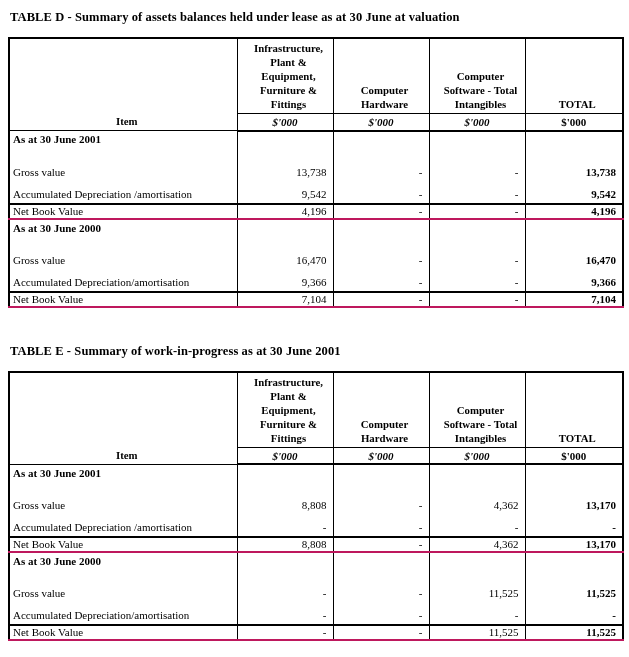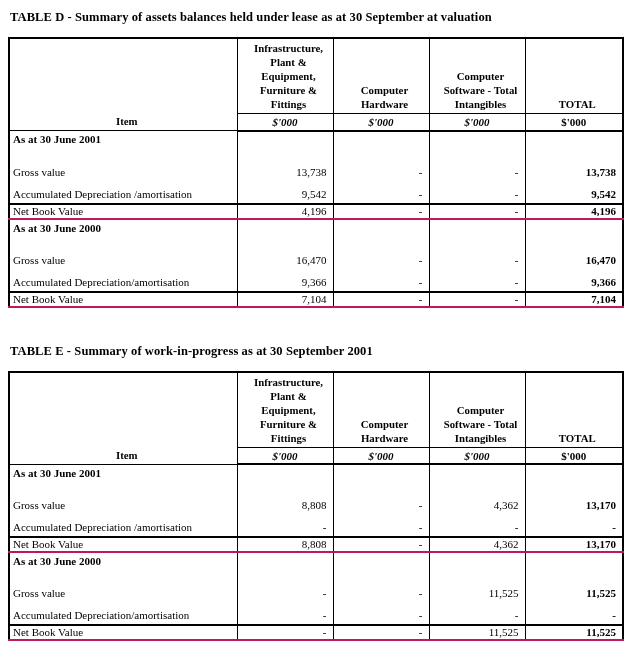--- a/index.html
+++ b/index.html
@@ -98,21 +98,21 @@
     vertical-align: middle;
     padding-bottom: 1px;
   }
 </style>
 </head>
 <body>
 
 <div class="page">
 
   <div class="tbl-block">
-    <h3 class="tbl-title">TABLE D - Summary of assets balances held under lease as at 30 September at valuation</h3>
+    <h3 class="tbl-title">TABLE D - Summary of assets balances held under lease as at 30 June at valuation</h3>
 
     <table class="fin">
       <colgroup>
         <col style="width:228px">
           <col style="width:96px">
           <col style="width:96px">
           <col style="width:96px">
           <col style="width:98px">
       </colgroup>
       <thead>
@@ -185,21 +185,21 @@
           <td class="c-num">7,104</td>
           <td class="c-num">-</td>
           <td class="c-num">-</td>
           <td class="c-num total">7,104</td>
         </tr>
       </tbody>
     </table>
   </div>
 
   <div class="tbl-block tbl-block-e">
-    <h3 class="tbl-title">TABLE E - Summary of work-in-progress as at 30 September 2001</h3>
+    <h3 class="tbl-title">TABLE E - Summary of work-in-progress as at 30 June 2001</h3>
 
     <table class="fin">
       <colgroup>
         <col style="width:228px">
           <col style="width:96px">
           <col style="width:96px">
           <col style="width:96px">
           <col style="width:98px">
       </colgroup>
       <thead>

